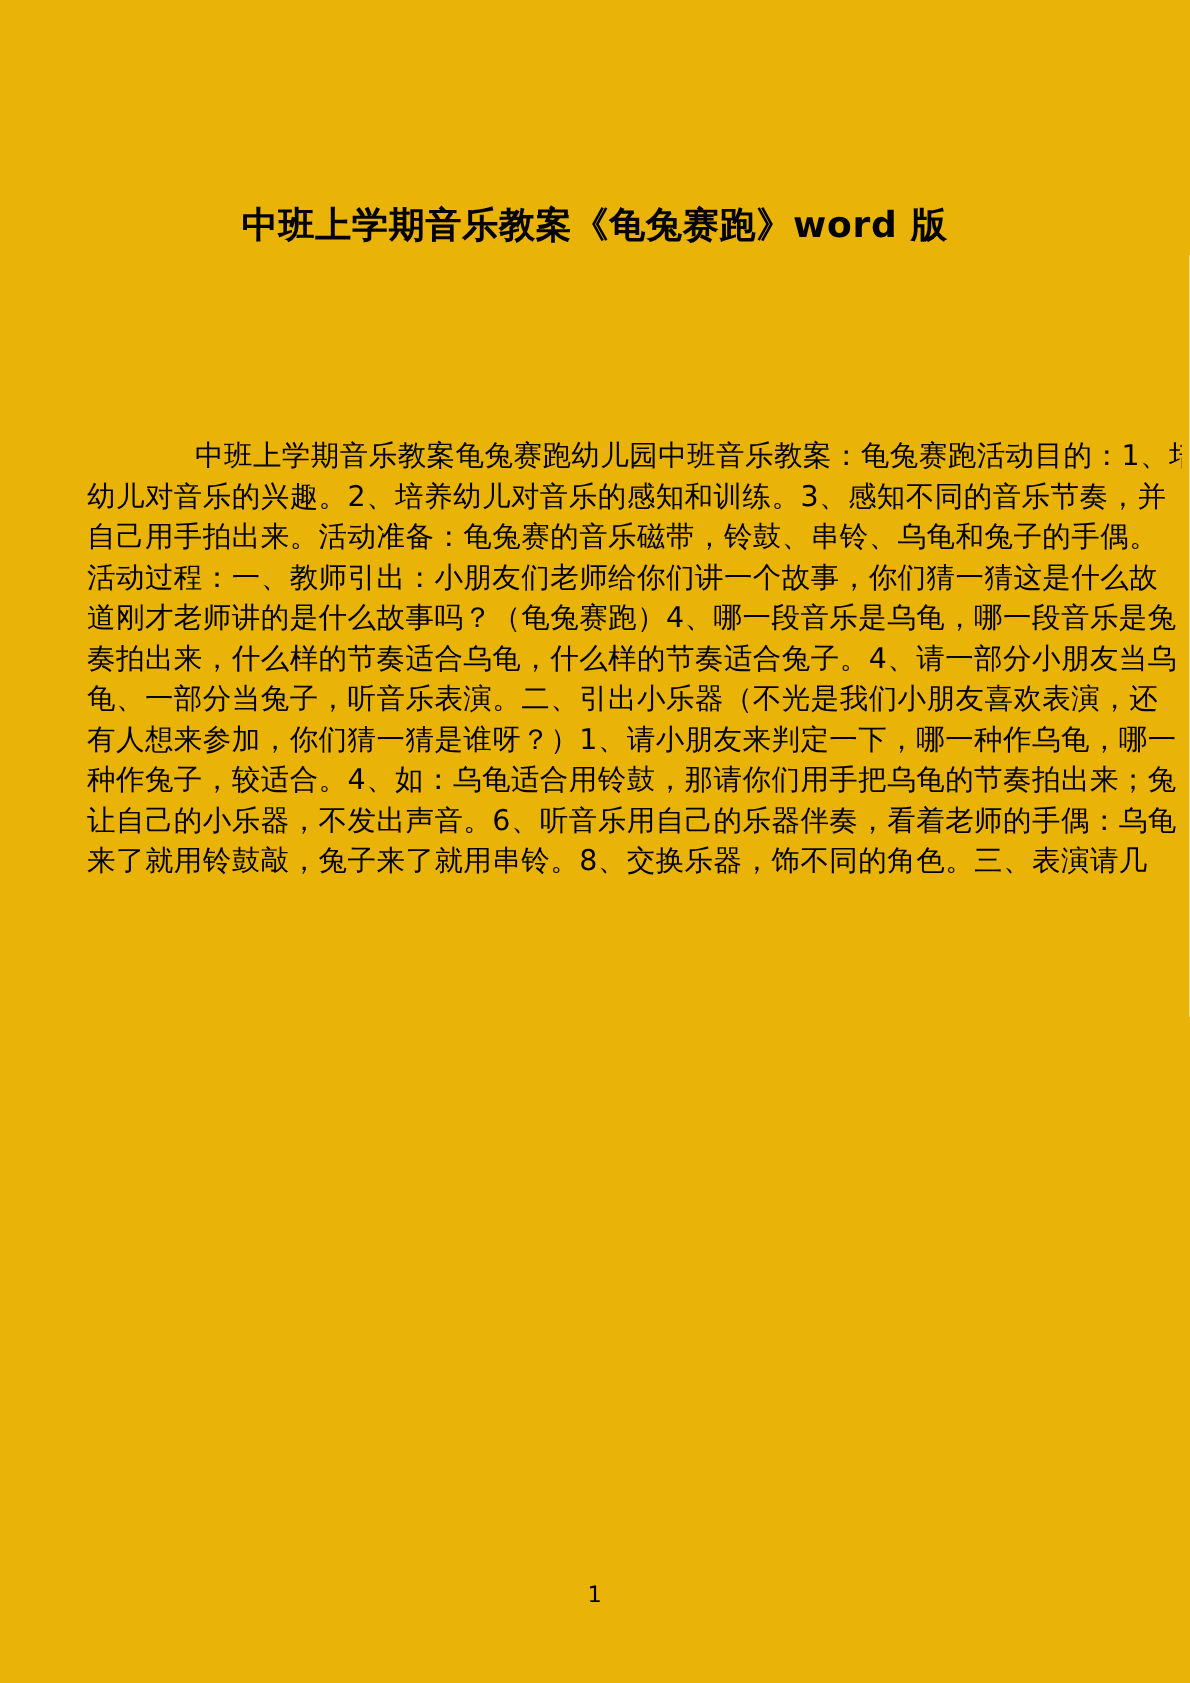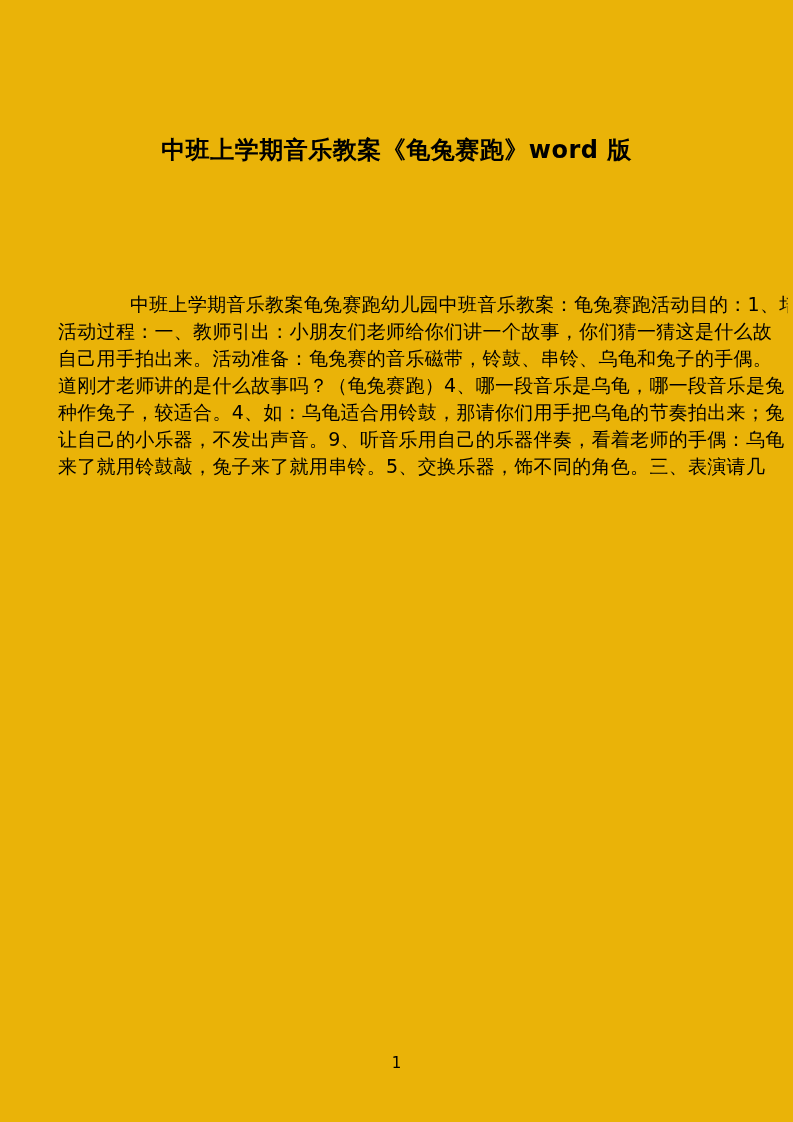--- a/index.html
+++ b/index.html
@@ -57,22 +57,26 @@
   }
 </style>
 </head>
 <body>
 
 <div class="page">
   <div class="doc-title">中班上学期音乐教案《龟兔赛跑》word 版</div>
 
   <div class="doc-body">
       <div class="body-line first-line">中班上学期音乐教案龟兔赛跑幼儿园中班音乐教案：龟兔赛跑活动目的：1、培养</div>
+      <div class="body-line">幼儿对音乐的兴趣。2、培养幼儿对音乐的感知和训练。3、感知不同的音乐节奏，并</div>
+      <div class="body-line">自己用手拍出来。活动准备：龟兔赛的音乐磁带，铃鼓、串铃、乌龟和兔子的手偶。</div>
       <div class="body-line">活动过程：一、教师引出：小朋友们老师给你们讲一个故事，你们猜一猜这是什么故</div>
-      <div class="body-line">自己用手拍出来。活动准备：龟兔赛的音乐磁带，铃鼓、串铃、乌龟和兔子的手偶。</div>
       <div class="body-line">道刚才老师讲的是什么故事吗？（龟兔赛跑）4、哪一段音乐是乌龟，哪一段音乐是兔</div>
+      <div class="body-line">奏拍出来，什么样的节奏适合乌龟，什么样的节奏适合兔子。4、请一部分小朋友当乌</div>
+      <div class="body-line">龟、一部分当兔子，听音乐表演。二、引出小乐器（不光是我们小朋友喜欢表演，还</div>
+      <div class="body-line">有人想来参加，你们猜一猜是谁呀？）1、请小朋友来判定一下，哪一种作乌龟，哪一</div>
       <div class="body-line">种作兔子，较适合。4、如：乌龟适合用铃鼓，那请你们用手把乌龟的节奏拍出来；兔</div>
-      <div class="body-line">让自己的小乐器，不发出声音。9、听音乐用自己的乐器伴奏，看着老师的手偶：乌龟</div>
-      <div class="body-line">来了就用铃鼓敲，兔子来了就用串铃。5、交换乐器，饰不同的角色。三、表演请几</div>
+      <div class="body-line">让自己的小乐器，不发出声音。6、听音乐用自己的乐器伴奏，看着老师的手偶：乌龟</div>
+      <div class="body-line">来了就用铃鼓敲，兔子来了就用串铃。8、交换乐器，饰不同的角色。三、表演请几</div>
     </div>
 
   <div class="page-number">1</div>
 </div>
 
 </body></html>

